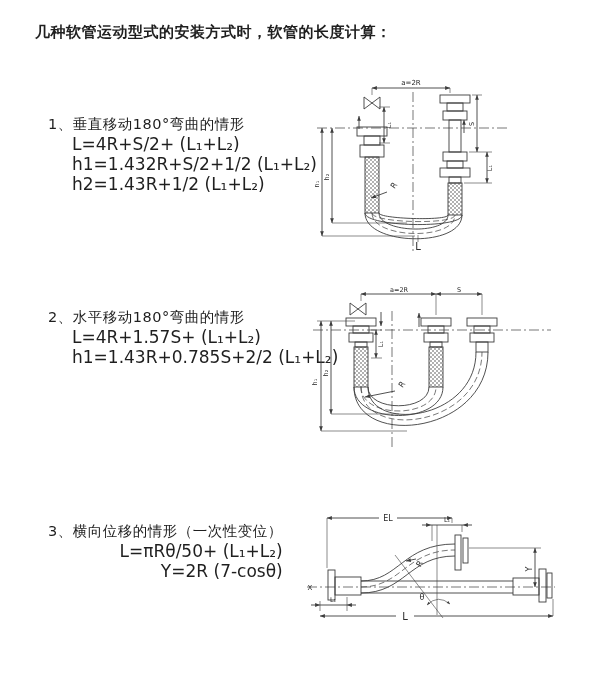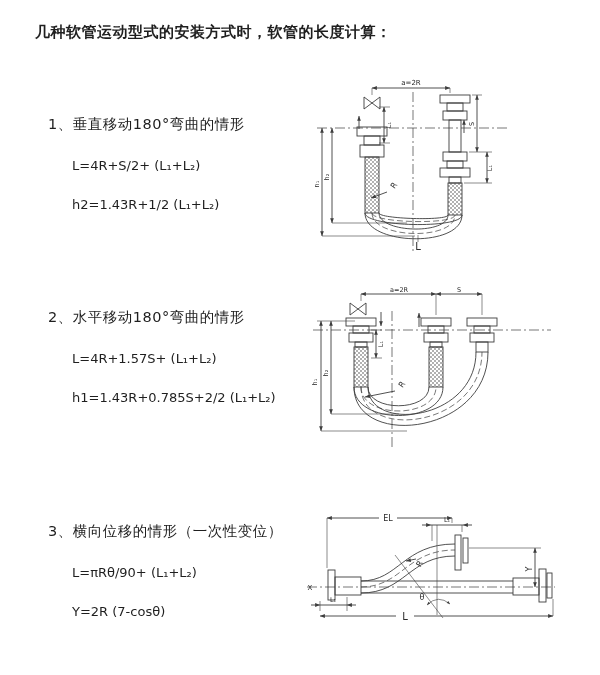--- a/index.html
+++ b/index.html
@@ -9,21 +9,21 @@
     font-family:"DejaVu Sans","Liberation Sans",sans-serif;
     color:#1f1f1f;
     padding-left:14px;
   }
   .title {
     position:absolute; left:35px; top:23px;
     font-size:15px; font-weight:bold; letter-spacing:0.5px; margin:0;
   }
   .section { position:absolute; left:48px; }
   .heading { font-size:14.5px; font-weight:normal; margin:0; letter-spacing:0.5px; }
-  .formula { font-size:13px; margin:24px 0 0 24px; white-space:nowrap; }
+  .formula { font-size:17px; margin:0 0 0 24px; white-space:nowrap; }
   .formula:first-of-type { margin-top:9px; }
 
   .dg { position:absolute; }
   .dg text {
     font-family:"DejaVu Sans",sans-serif; fill:#2a2a2a; stroke:none;
   }
   .t6 { font-size:6.5px; }
   .t7 { font-size:7px; }
   .t8 { font-size:8px; }
   .t10 { font-size:10px; }
@@ -33,32 +33,33 @@
 </head>
 <body>
 
 <div class="page">
 
   <p class="title">几种软管运动型式的安装方式时，软管的长度计算：</p>
 
   <div class="section" style="top:115px;">
     <p class="heading">1、垂直移动180°弯曲的情形</p>
     <p class="formula">L=4R+S/2+ (L₁+L₂)</p>
+    <p class="formula">h1=1.432R+S/2+1/2 (L₁+L₂)</p>
     <p class="formula">h2=1.43R+1/2 (L₁+L₂)</p>
   </div>
 
   <div class="section" style="top:308px;">
     <p class="heading">2、水平移动180°弯曲的情形</p>
     <p class="formula">L=4R+1.57S+ (L₁+L₂)</p>
     <p class="formula">h1=1.43R+0.785S+2/2 (L₁+L₂)</p>
   </div>
 
-  <div class="section" style="top:522px;">
+  <div class="section" style="top:522px;text-align:right;">
     <p class="heading">3、横向位移的情形（一次性变位）</p>
-    <p class="formula">L=πRθ/90+ (L₁+L₂)</p>
+    <p class="formula">L=πRθ/50+ (L₁+L₂)</p>
     <p class="formula">Y=2R (7-cosθ)</p>
   </div>
 
   <svg class="dg" style="left:315px; top:76px;" width="218" height="180" viewBox="0 0 218 180">
     <defs>
       <pattern id="hatch1" width="4" height="4" patternUnits="userSpaceOnUse">
         <path d="M0,4 L4,0 M0,0 L4,4" stroke="#6f6f6f" stroke-width="0.55"></path>
       </pattern>
       <marker id="arr1" viewBox="0 0 10 10" refX="9.5" refY="5" markerWidth="9" markerHeight="6" orient="auto-start-reverse">
         <path d="M0.5,1.5 L9.5,5 L0.5,8.5 Z" fill="#3d3d3d"></path>

